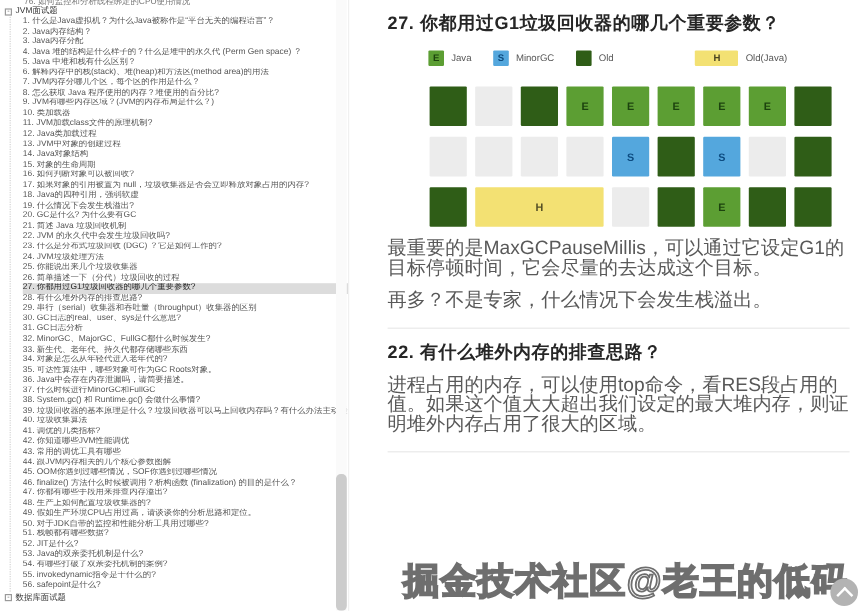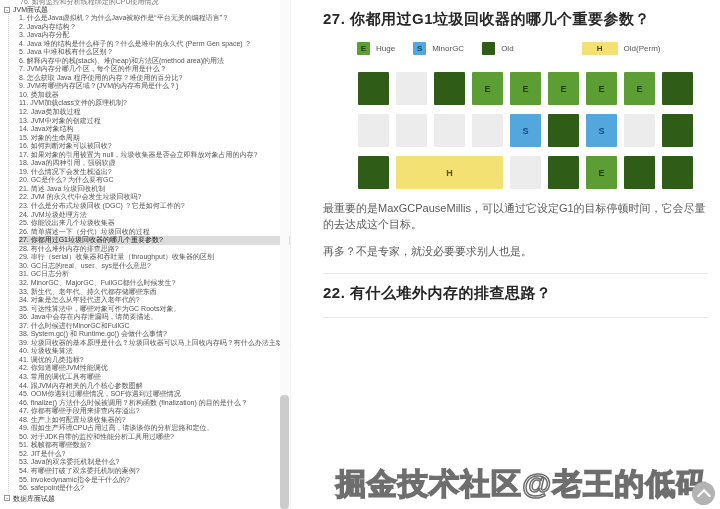--- a/index.html
+++ b/index.html
@@ -66,21 +66,21 @@
   
   .g1-grid{margin:17px 0 0 35px;}
   .g1-row{display:flex;gap:7px;margin-bottom:9px;}
   .g1-cell{
     width:31px;height:33px;border-radius:1px;display:flex;align-items:center;
     justify-content:center;font-size:9px;font-weight:bold;flex:0 0 auto;
   }
   .g1-cell.span3{width:107px;}
   
   .para{
-    font-size:11px;line-height:16px;color:#595959;margin:11px 0 0 0;max-width:385px;
+    font-size:16px;line-height:16px;color:#595959;margin:11px 0 0 0;max-width:385px;
   }
   .divider{border:none;border-top:1px solid #e9e9e9;margin:14px 0 0 0;}
   
   .watermark{
     position:absolute;left:336px;top:464px;z-index:6;white-space:nowrap;
     font-size:30px;font-weight:bold;letter-spacing:1px;
     color:rgba(255,255,255,0.6);
     -webkit-text-stroke:1.5px rgba(85,85,85,0.85);
     pointer-events:none;
   }
@@ -170,33 +170,33 @@
   <div class="sidebar-scroll-thumb"></div>
 </div>
 
 <div class="main">
 
   <h2 class="qtitle">27. 你都用过G1垃圾回收器的哪几个重要参数？</h2>
 
   <div class="legend" id="legend">
       <div class="legend-item">
         <span class="swatch" style="background: rgb(92, 158, 51); color: rgb(29, 67, 13);">E</span>
-        <span>Huge</span>
+        <span>Java</span>
       </div>
       <div class="legend-item">
         <span class="swatch" style="background: rgb(84, 167, 221); color: rgb(13, 74, 125);">S</span>
         <span>MinorGC</span>
       </div>
       <div class="legend-item">
         <span class="swatch" style="background: rgb(47, 93, 23); color: rgb(255, 255, 255);"></span>
         <span>Old</span>
       </div>
       <div class="legend-item gap-before">
         <span class="swatch wide" style="background: rgb(243, 225, 115); color: rgb(74, 68, 32);">H</span>
-        <span>Old(Perm)</span>
+        <span>Old(Java)</span>
       </div>
     </div>
 
   <div class="g1-grid" id="g1-grid">
       <div class="g1-row">
         <div class="g1-cell" style="background: rgb(47, 93, 23);"></div>
         <div class="g1-cell" style="background: rgb(236, 236, 236);"></div>
         <div class="g1-cell" style="background: rgb(47, 93, 23);"></div>
         <div class="g1-cell" style="background: rgb(92, 158, 51); color: rgb(28, 67, 14);">E</div>
         <div class="g1-cell" style="background: rgb(92, 158, 51); color: rgb(28, 67, 14);">E</div>
@@ -222,28 +222,29 @@
         <div class="g1-cell" style="background: rgb(236, 236, 236);"></div>
         <div class="g1-cell" style="background: rgb(47, 93, 23);"></div>
         <div class="g1-cell" style="background: rgb(92, 158, 51); color: rgb(28, 67, 14);">E</div>
         <div class="g1-cell" style="background: rgb(47, 93, 23);"></div>
         <div class="g1-cell" style="background: rgb(47, 93, 23);"></div>
       </div>
     </div>
 
   <div id="q27-paras">
       <p class="para">最重要的是MaxGCPauseMillis，可以通过它设定G1的目标停顿时间，它会尽量的去达成这个目标。</p>
-      <p class="para">再多？不是专家，就没必要要求别人也是。</p>
+      <p class="para">再多？不是专家，什么情况下会发生栈溢出。</p>
     </div>
 
   <hr class="divider">
 
   <h2 class="qtitle">22. 有什么堆外内存的排查思路？</h2>
 
   <div id="q28-paras">
+      <p class="para">进程占用的内存，可以使用top命令，看RES段占用的值。如果这个值大大超出我们设定的最大堆内存，则证明堆外内存占用了很大的区域。</p>
     </div>
 
   <hr class="divider">
 
 </div>
 
 <div class="watermark">掘金技术社区@老王的低码</div>
 
 <div class="scroll-top">
   <span class="chev"></span>

